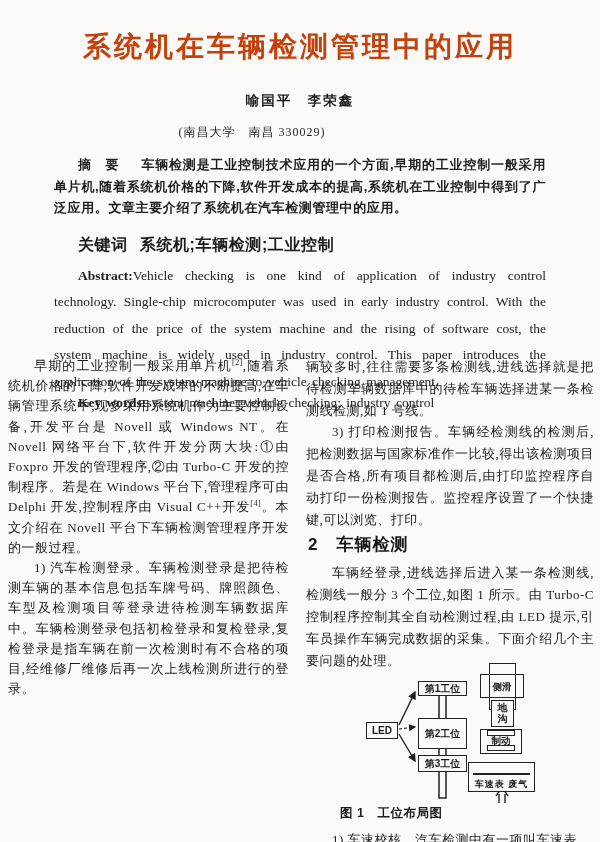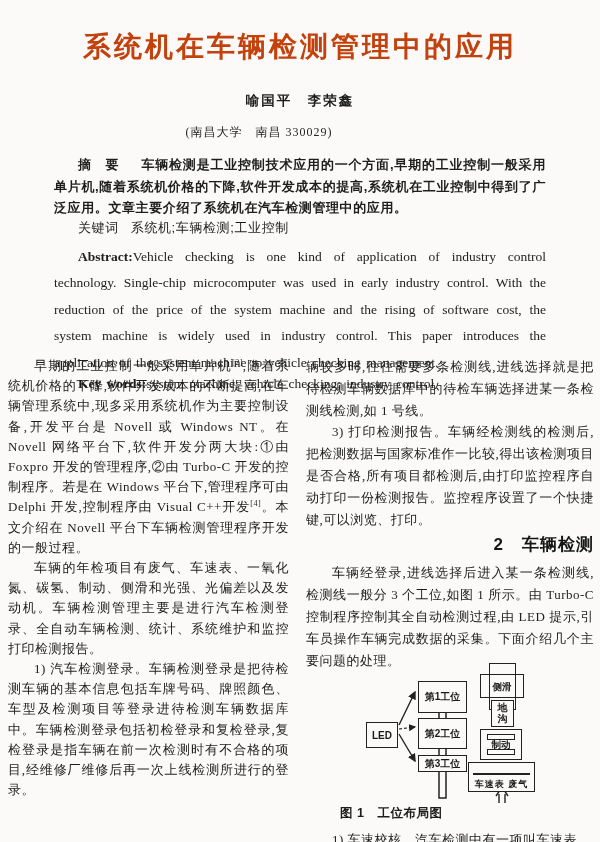--- a/index.html
+++ b/index.html
@@ -12,36 +12,36 @@
   .title{
     position:absolute;top:28px;left:0;width:600px;text-align:center;
     font-family:"Liberation Sans","DejaVu Sans",sans-serif;
     font-size:28px;font-weight:700;letter-spacing:3px;color:#c2410c;
   }
   .authors{
     position:absolute;top:92px;left:0;width:600px;text-align:center;
     font-size:13.5px;font-weight:600;letter-spacing:2px;
   }
   .affil{
-    position:absolute;top:124px;left:11px;width:496px;text-align:center;
+    position:absolute;top:124px;left:4px;width:496px;text-align:center;
     font-size:12px;letter-spacing:1px;color:#242424;
   }
   
   .abs{position:absolute;left:54px;top:154px;width:492px;}
   .abs p{margin:0;}
   .abs .cn{
     font-family:"Liberation Sans","DejaVu Sans",sans-serif;
     font-size:13px;font-weight:700;line-height:21.5px;
     text-align:justify;text-indent:24px;letter-spacing:.6px;color:#1e1e1e;
   }
   .abs .cn .lbl{font-weight:800;margin-right:22px;}
   .abs .kw{
-    margin-top:0;
+    margin-top:16px;
     font-family:"Liberation Sans","DejaVu Sans",sans-serif;
-    font-size:13px;font-weight:400;text-indent:24px;letter-spacing:.6px;
+    font-size:16px;font-weight:700;text-indent:24px;letter-spacing:.6px;
   }
   .abs .kw .lbl{margin-right:12px;}
   .abs .en{
     margin-top:7px;font-size:13.5px;line-height:26.5px;
     text-align:justify;text-indent:24px;color:#222;word-spacing:2px;
   }
   .abs .en .lbl,.abs .kwen .lbl{font-weight:700;}
   .abs .kwen{font-size:13.5px;text-indent:24px;word-spacing:2px;}
   
   .col{position:absolute;top:356px;font-size:13px;color:#1d1d1d;}
@@ -50,39 +50,39 @@
   .col p{margin:0;text-align:justify;letter-spacing:.5px;}
   .col-l p{line-height:20.2px;}
   .col-r p{line-height:21.8px;}
   .indent{text-indent:2em;}
   h2.sec{
     font-family:"Liberation Sans","DejaVu Sans",sans-serif;
     font-size:17px;font-weight:700;margin:0;color:#151515;letter-spacing:1px;
   }
   .col-l h2.h0{margin:10px 0 10px 2px;font-size:18px;}
   .col-l h2.h1{margin:9px 0 7px 2px;}
-  .col-r h2.h2{margin:3px 0 6px 2px;text-align:right;}
+  .col-r h2.h2{margin:3px 0 6px 2px;}
   sup{font-size:8px;vertical-align:super;line-height:0;}
   
   .fig{position:relative;width:270px;height:130px;margin:2px 0 0 22px;}
   .fig svg{position:absolute;left:0;top:0;}
   .fbox{
     position:absolute;border:1.6px solid #222;background:#fbfaf8;
     display:flex;align-items:center;justify-content:center;
     font-family:"Liberation Sans","DejaVu Sans",sans-serif;
     font-size:10px;font-weight:700;color:#1a1a1a;box-sizing:border-box;
   }
-  .led{left:38px;top:49px;width:32px;height:26px;}
-  .st1{left:90px;top:8px;width:49px;height:32px;}
+  .led{left:38px;top:49px;width:32px;height:17px;}
+  .st1{left:90px;top:8px;width:49px;height:15px;}
   .st2{left:90px;top:45px;width:49px;height:31px;}
   .st3{left:90px;top:82px;width:49px;height:17px;}
   .slip-outer{left:152px;top:1px;width:44px;height:24px;}
   .slip-inner{border:1px solid #222;padding:16px 3px;font-size:9.5px;line-height:13px;}
   .pit{left:163px;top:27px;width:23px;height:27px;flex-direction:column;font-size:10px;line-height:10.5px;}
-  .brake{left:152px;top:56px;width:42px;height:31px;flex-direction:column;justify-content:center;padding:0 0;}
+  .brake{left:152px;top:56px;width:42px;height:25px;flex-direction:column;justify-content:flex-start;padding:0 0;}
   .bar{border:1px solid #222;height:4px;background:#fdfdfc;}
   .brake .bar{width:26px;}
   .brake .t{font-size:9.5px;line-height:9px;font-weight:700;}
   .wide{left:140px;top:89px;width:67px;height:30px;flex-direction:column;justify-content:flex-start;padding-top:10px;}
   .wide .bar{width:55px;}
   .wide .t{font-size:9px;margin-top:3px;letter-spacing:1px;font-weight:700;}
   .caption{
     margin:6px 0 0 0;text-align:center;
     font-family:"Liberation Sans","DejaVu Sans",sans-serif;
     font-size:12.5px;font-weight:700;letter-spacing:1px;
@@ -99,21 +99,20 @@
 
 <div class="abs">
   <p class="cn"><span class="lbl">摘　要</span><span>车辆检测是工业控制技术应用的一个方面,早期的工业控制一般采用单片机,随着系统机价格的下降,软件开发成本的提高,系统机在工业控制中得到了广泛应用。文章主要介绍了系统机在汽车检测管理中的应用。</span></p>
   <p class="kw"><span class="lbl">关键词</span><span>系统机;车辆检测;工业控制</span></p>
   <p class="en"><span class="lbl">Abstract:</span><span>Vehicle checking is one kind of application of industry control technology. Single-chip microcomputer was used in early industry control. With the reduction of the price of the system machine and the rising of software cost, the system machine is widely used in industry control. This paper introduces the application of the system machine to vehicle checking management.</span></p>
   <p class="kwen"><span class="lbl">Key words:</span><span>system machine; vehicle checking; industry control</span></p>
 </div>
 
 <div class="col col-l">
   <p class="indent">早期的工业控制一般采用单片机<sup>[2]</sup>,随着系统机价格的下降,软件开发成本的不断提高,在车辆管理系统中,现多采用系统机作为主要控制设备,开发平台是 Novell 或 Windows NT。在 Novell 网络平台下,软件开发分两大块:①由 Foxpro 开发的管理程序,②由 Turbo-C 开发的控制程序。若是在 Windows 平台下,管理程序可由 Delphi 开发,控制程序由 Visual C++开发<sup>[4]</sup>。本文介绍在 Novell 平台下车辆检测管理程序开发的一般过程。</p>
-  <p class="indent">车辆的年检项目有废气、车速表、一氧化氮、碳氢、制动、侧滑和光强、光偏差以及发动机。车辆检测管理主要是进行汽车检测登录、全自动车辆检测、统计、系统维护和监控打印检测报告。</p>
   <p class="indent">1) 汽车检测登录。车辆检测登录是把待检测车辆的基本信息包括车牌号码、牌照颜色、车型及检测项目等登录进待检测车辆数据库中。车辆检测登录包括初检登录和复检登录,复检登录是指车辆在前一次检测时有不合格的项目,经维修厂维修后再一次上线检测所进行的登录。</p>
 
 </div>
 
 <div class="col col-r">
   <p>辆较多时,往往需要多条检测线,进线选择就是把待检测车辆数据库中的待检车辆选择进某一条检测线检测,如 1 号线。</p>
   <p class="indent">3) 打印检测报告。车辆经检测线的检测后,把检测数据与国家标准作一比较,得出该检测项目是否合格,所有项目都检测后,由打印监控程序自动打印一份检测报告。监控程序设置了一个快捷键,可以浏览、打印。</p>
   <h2 class="sec h2">2　车辆检测</h2>
   <p class="indent">车辆经登录,进线选择后进入某一条检测线,检测线一般分 3 个工位,如图 1 所示。由 Turbo-C 控制程序控制其全自动检测过程,由 LED 提示,引车员操作车辆完成数据的采集。下面介绍几个主要问题的处理。</p>
 

